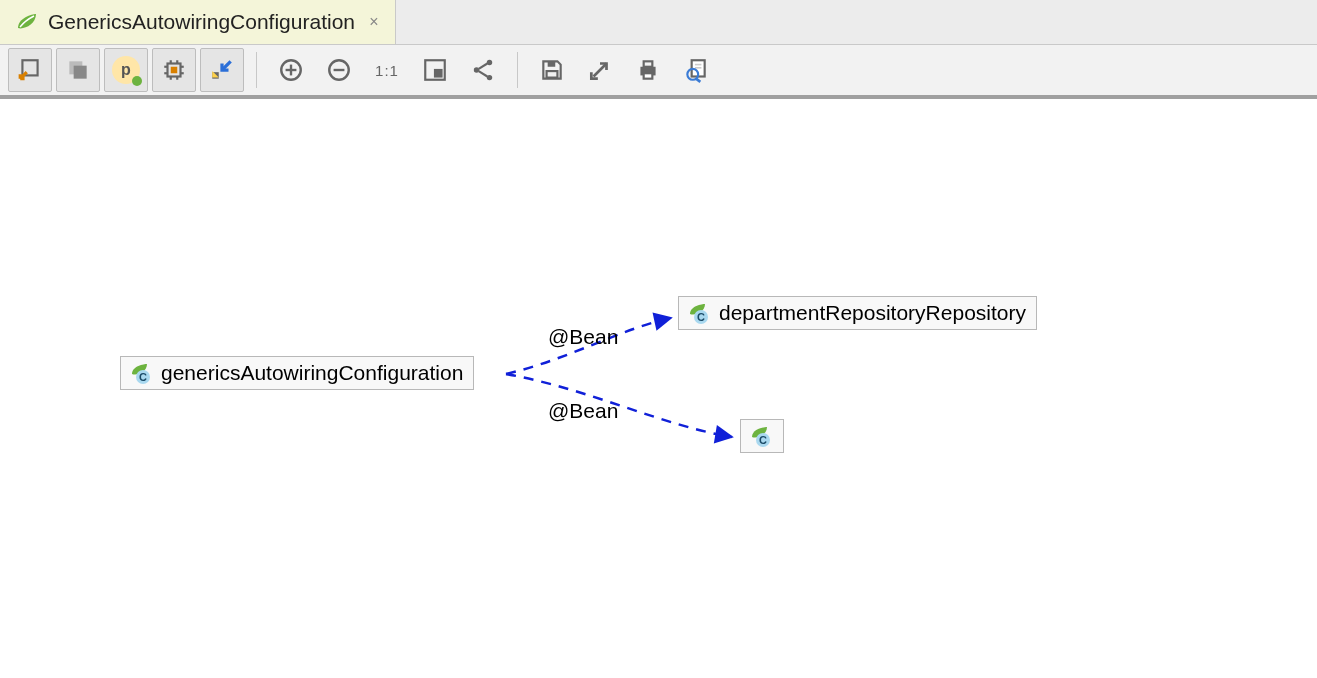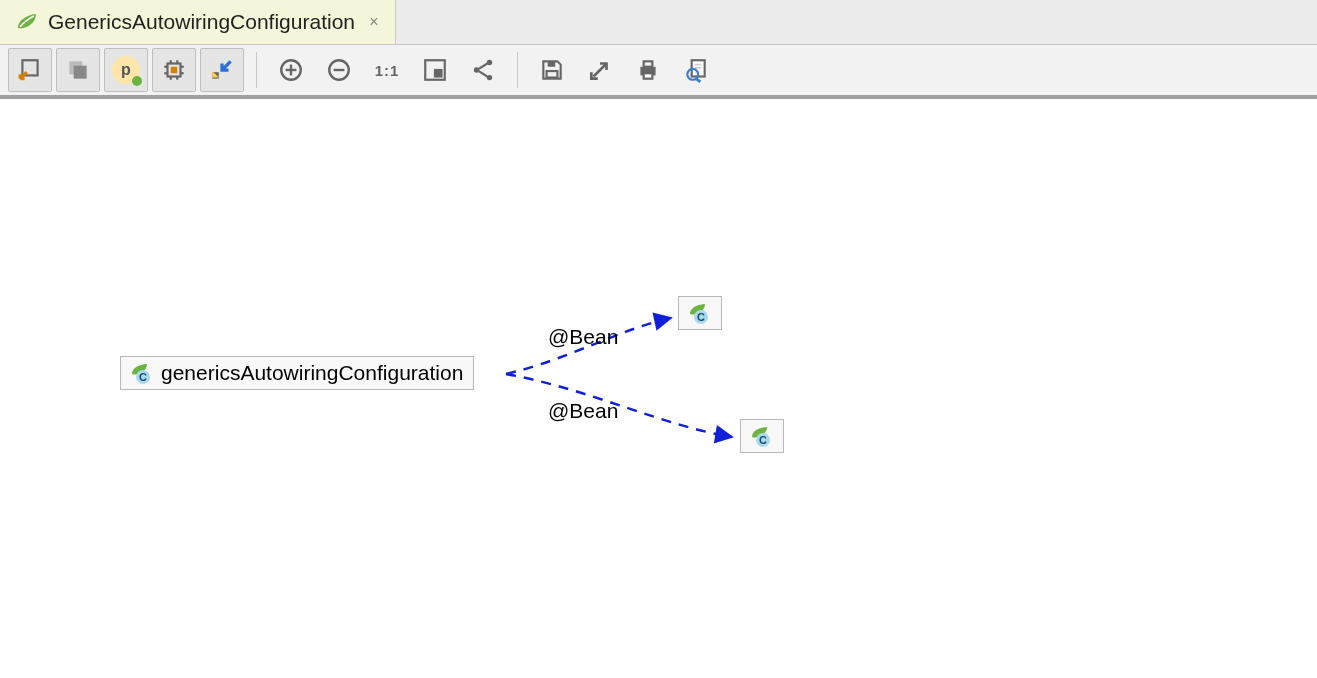--- a/index.html
+++ b/index.html
@@ -201,21 +201,21 @@
         <line x1="12" y1="7" x2="12" y2="17" stroke="#666" stroke-width="2.2"></line>
         <line x1="7" y1="12" x2="17" y2="12" stroke="#666" stroke-width="2.2"></line>
       </svg>
   </div>
   <div class="tool-btn">
     <svg viewBox="0 0 24 24">
         <circle cx="12" cy="12" r="9" fill="none" stroke="#666" stroke-width="2.2"></circle>
         <line x1="7" y1="12" x2="17" y2="12" stroke="#666" stroke-width="2.2"></line>
       </svg>
   </div>
-  <div class="tool-btn" style="font-size:15px;font-weight:bold;color:#666;letter-spacing:1px;">
+  <div class="tool-btn" style="font-size:15px;font-weight:normal;color:#666;letter-spacing:1px;">
     <span>1:1</span>
   </div>
   <div class="tool-btn">
     <svg viewBox="0 0 24 24">
         <rect x="3" y="3" width="18" height="18" fill="none" stroke="#666" stroke-width="2"></rect>
         <rect x="11" y="11" width="8" height="8" fill="#666"></rect>
       </svg>
   </div>
   <div class="tool-btn">
     <svg viewBox="0 0 24 24">
@@ -288,20 +288,21 @@
   </div>
 
   <div class="node" style="left:678px; top:197px;">
     <span class="node-icon">
       <svg viewBox="0 0 24 24">
         <path d="M3 13 C3 5, 15 3, 18 3 C18 11, 8 15, 3 13 Z" fill="#6db33f"></path>
         <circle cx="14" cy="16" r="7" fill="#a9d8ef"></circle>
         <text x="14" y="20" text-anchor="middle" font-size="11" font-weight="bold" fill="#1a4a66">C</text>
       </svg>
     </span>
+    <span>departmentRepositoryRepository</span>
   </div>
 
   <div class="node" style="left:740px; top:320px;">
     <span class="node-icon">
       <svg viewBox="0 0 24 24">
         <path d="M3 13 C3 5, 15 3, 18 3 C18 11, 8 15, 3 13 Z" fill="#6db33f"></path>
         <circle cx="14" cy="16" r="7" fill="#a9d8ef"></circle>
         <text x="14" y="20" text-anchor="middle" font-size="11" font-weight="bold" fill="#1a4a66">C</text>
       </svg>
     </span>

